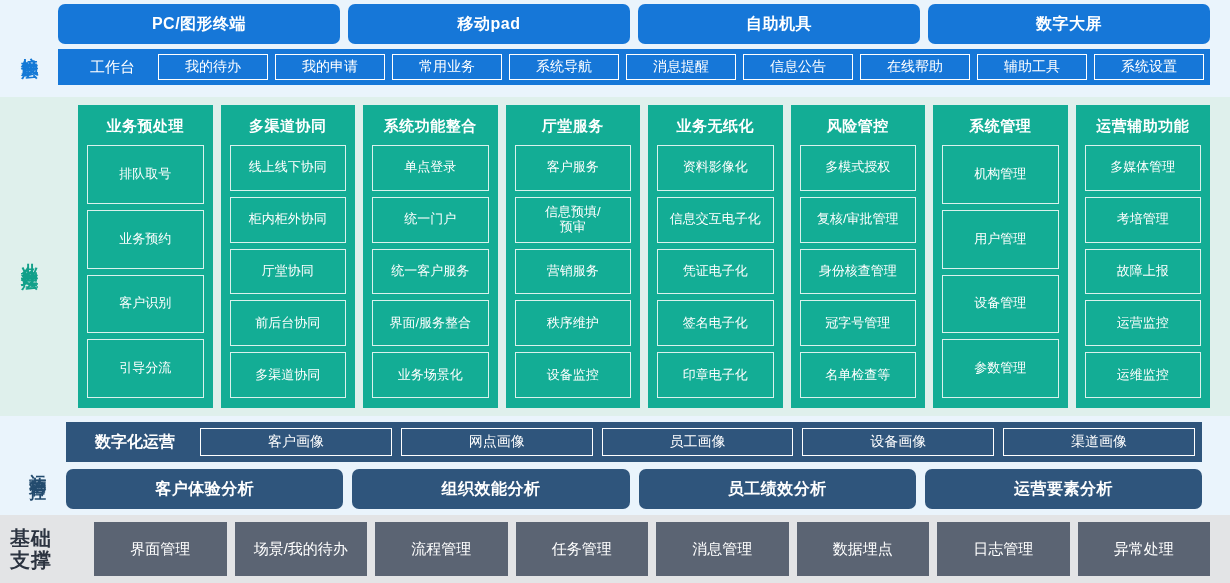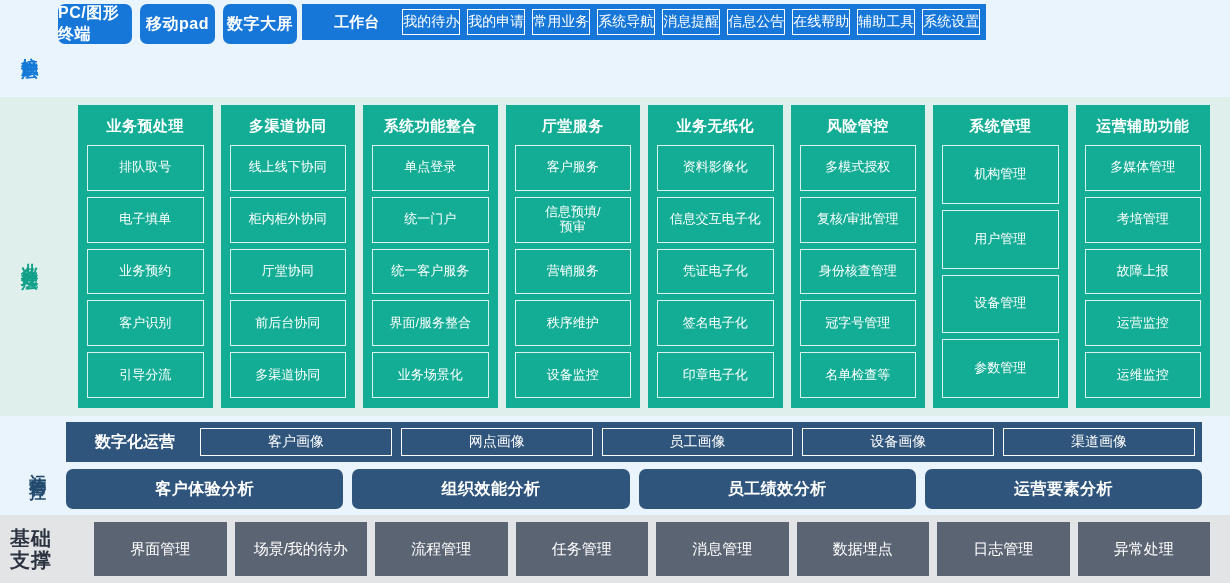--- a/index.html
+++ b/index.html
@@ -29,42 +29,42 @@
 
   
   .sec-contact {
     background: #eaf4fc;
     height: 97px;
     display: flex;
     align-items: stretch;
     padding: 4px 0 4px 0;
   }
   .sec-contact .vlabel { color: #1579d6; }
-  .contact-body { flex: 1; display: flex; flex-direction: row; gap: 5px; padding-right: 20px; }
+  .contact-body { flex: 1; display: flex; flex-direction: column; gap: 5px; padding-right: 20px; }
   .contact-row1 { display: flex; gap: 8px; height: 40px; }
   .channel-btn {
     flex: 1;
     background: #1677d8;
     border-radius: 7px;
     color: #ffffff;
     font-size: 16px;
     font-weight: bold;
     display: flex; align-items: center; justify-content: center;
     letter-spacing: 0.5px;
   }
   .contact-row2 {
     background: #1677d8;
     height: 36px;
     display: flex;
     align-items: center;
     padding: 0 6px;
     gap: 7px;
   }
   .wt-label {
-    color:#ffffff; font-size: 15px; font-weight: bold;
+    color:#ffffff; font-size: 15px; font-weight: normal;
     padding: 0 16px 0 26px; white-space: nowrap;
   }
   .nav-btn {
     flex: 1;
     height: 26px;
     border: 1px solid #ffffff;
     color: #ffffff;
     font-size: 14px;
     display: flex; align-items: center; justify-content: center;
     white-space: nowrap;
@@ -184,20 +184,21 @@
 <div class="page">
 
   <div class="sec-contact">
     <div class="vlabel">
       <span class="vtxt">接触层</span>
     </div>
     <div class="contact-body">
       <div class="contact-row1">
         <div class="channel-btn">PC/图形终端</div>
         <div class="channel-btn">移动pad</div>
+        <div class="channel-btn">自助机具</div>
         <div class="channel-btn">数字大屏</div>
       </div>
       <div class="contact-row2">
         <div class="wt-label">工作台</div>
         <div class="nav-btn">我的待办</div>
         <div class="nav-btn">我的申请</div>
         <div class="nav-btn">常用业务</div>
         <div class="nav-btn">系统导航</div>
         <div class="nav-btn">消息提醒</div>
         <div class="nav-btn">信息公告</div>
@@ -210,21 +211,20 @@
 
   <div class="sec-business">
     <div class="vlabel">
       <span class="vtxt">业务处理层</span>
     </div>
     <div class="biz-body">
 
       <div class="biz-col">
         <div class="biz-col-title">业务预处理</div>
         <div class="biz-item">排队取号</div>
-        <div class="biz-item">电子填单</div>
         <div class="biz-item">业务预约</div>
         <div class="biz-item">客户识别</div>
         <div class="biz-item">引导分流</div>
       </div>
 
       <div class="biz-col">
         <div class="biz-col-title">多渠道协同</div>
         <div class="biz-item">线上线下协同</div>
         <div class="biz-item">柜内柜外协同</div>
         <div class="biz-item">厅堂协同</div>

